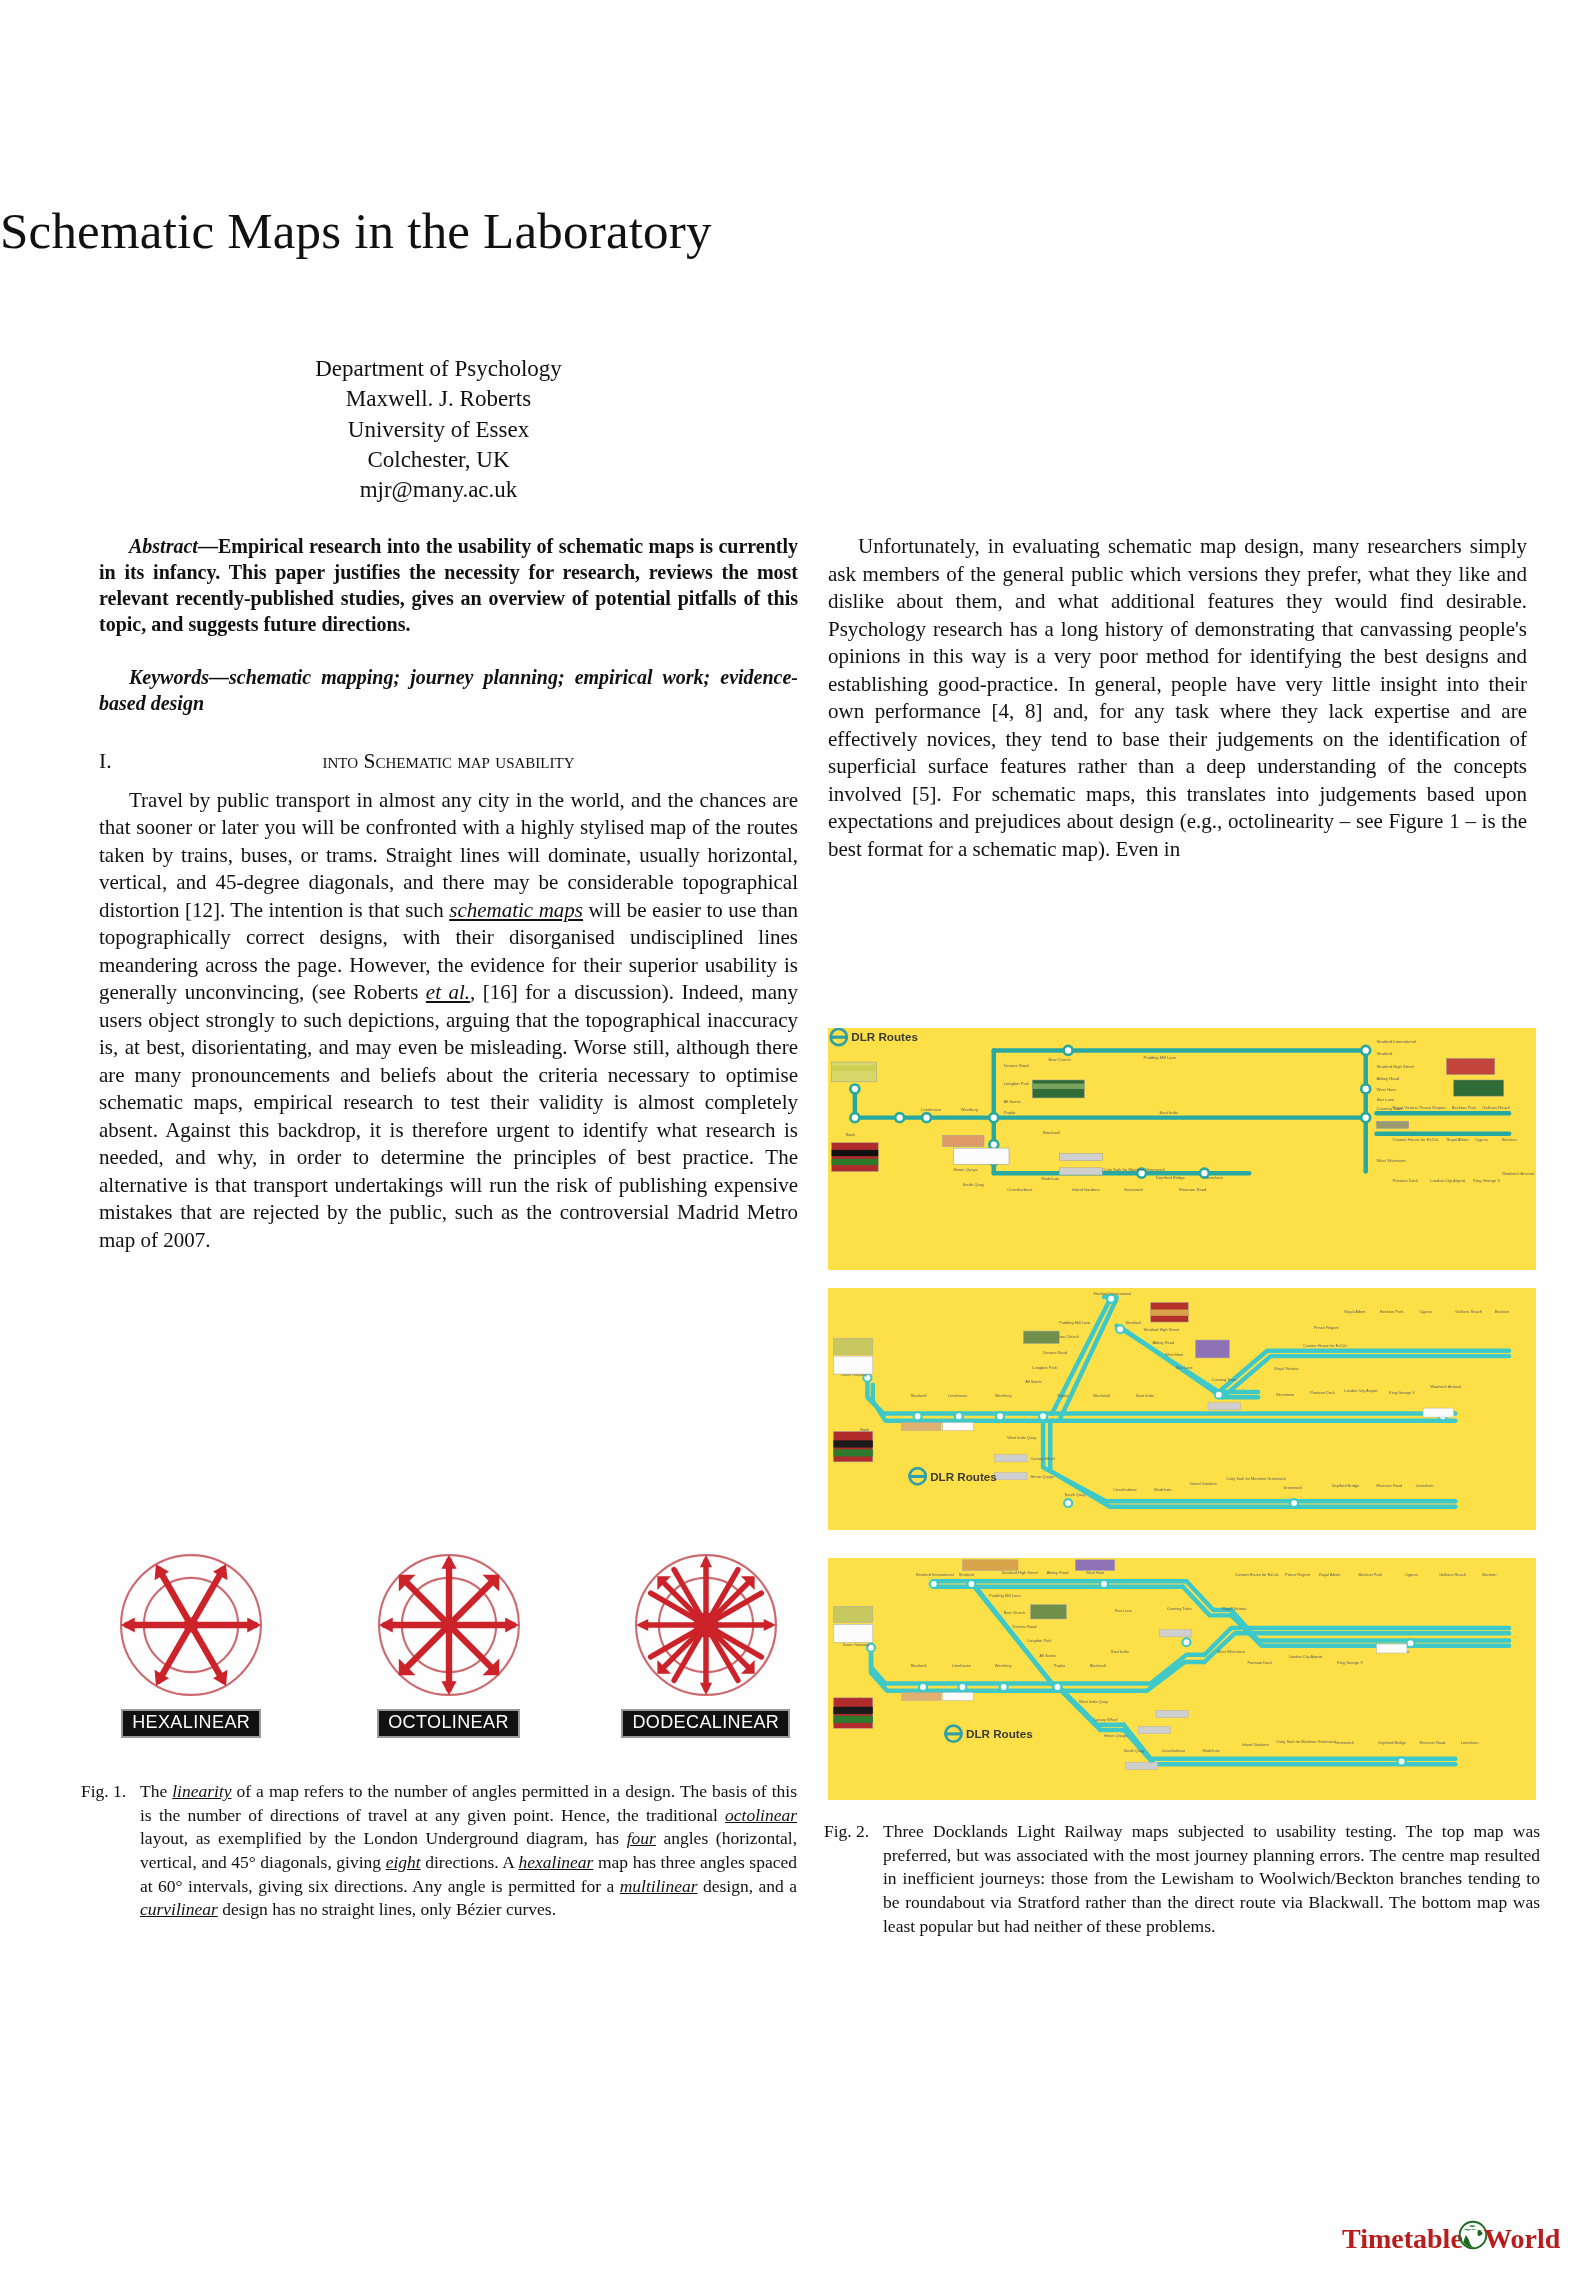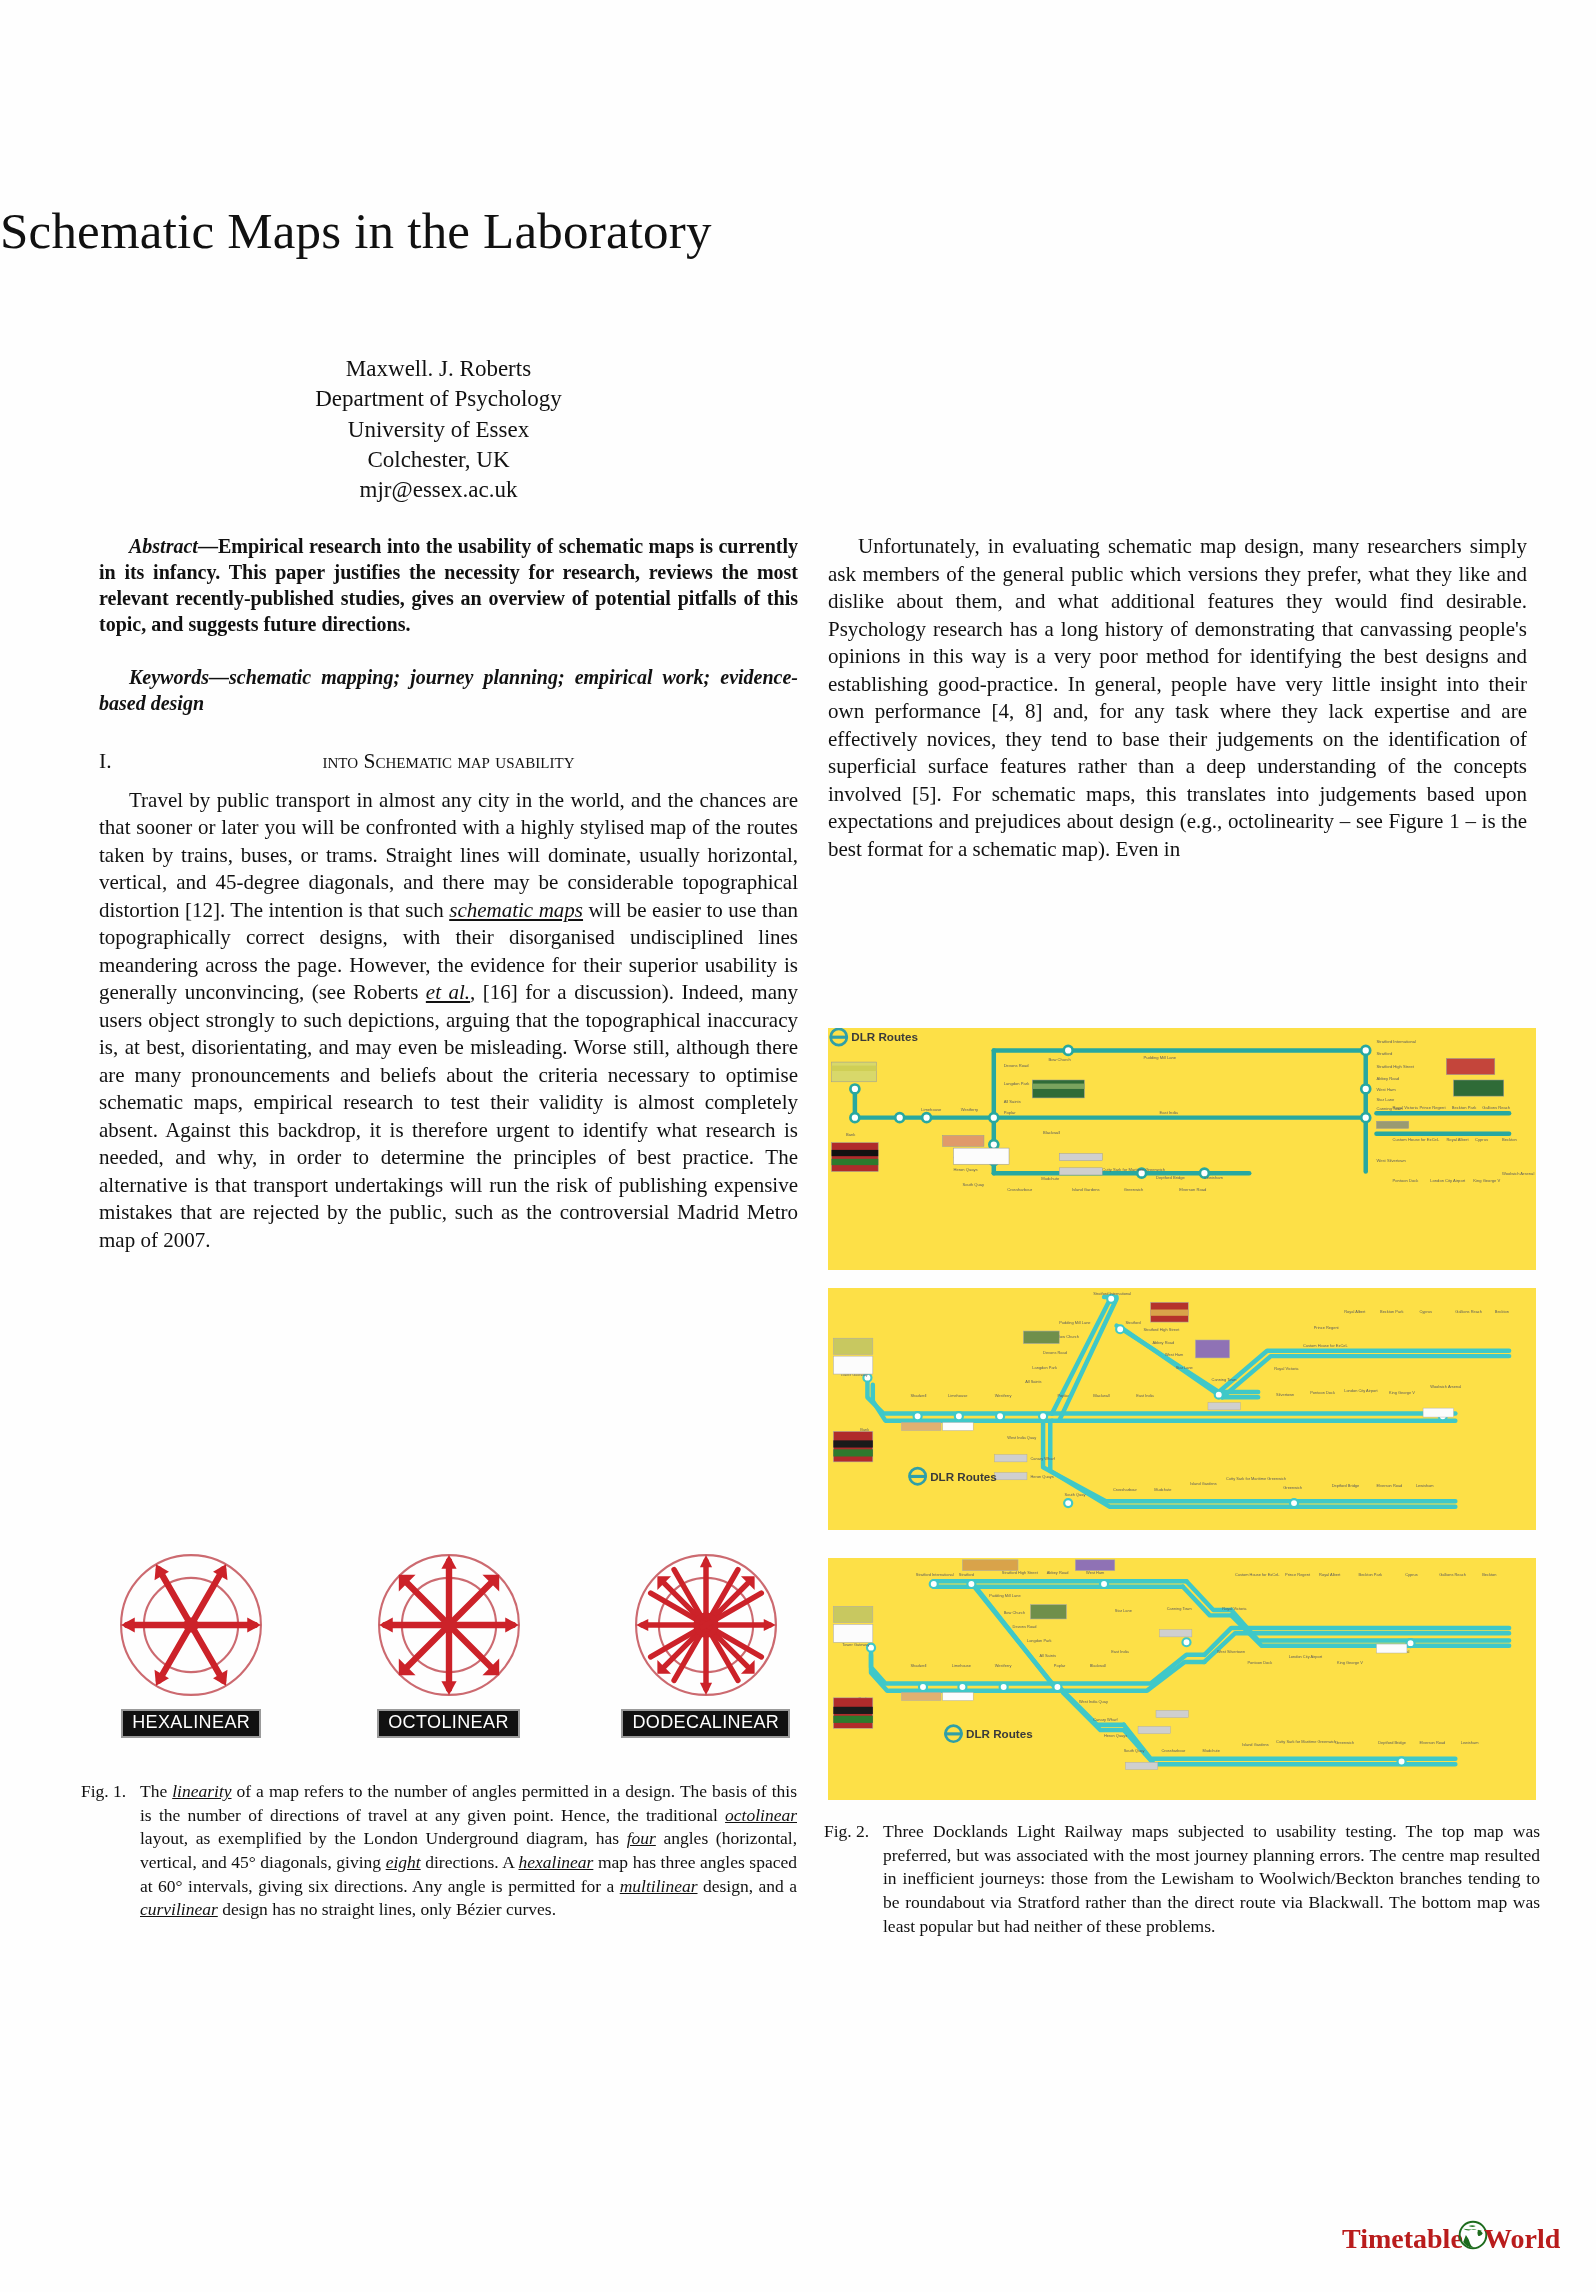--- a/index.html
+++ b/index.html
@@ -159,25 +159,25 @@
   .footer-logo .globe { margin: 0 -5.4px; }
 </style>
 </head>
 <body>
 
 <div class="page">
 
   <div class="doc-title">Schematic Maps in the Laboratory</div>
 
   <div class="author-block">
+    <div>Department of Psychology</div>
     <div>Maxwell. J. Roberts</div>
-    <div>Department of Psychology</div>
     <div>University of Essex</div>
     <div>Colchester, UK</div>
-    <div>mjr@essex.ac.uk</div>
+    <div>mjr@many.ac.uk</div>
   </div>
 
   <div class="col col-left">
 
     <p class="abstract"><span class="lead">Abstract</span><span>—Empirical research into the usability of schematic maps is currently in its infancy. This paper justifies the necessity for research, reviews the most relevant recently-published studies, gives an overview of potential pitfalls of this topic, and suggests future directions.</span></p>
 
     <p class="keywords"><span class="lead">Keywords</span><span>—schematic mapping; journey planning; empirical work; evidence-based design</span></p>
 
     <div class="sec-head">
       <span class="numeral">I.</span>

